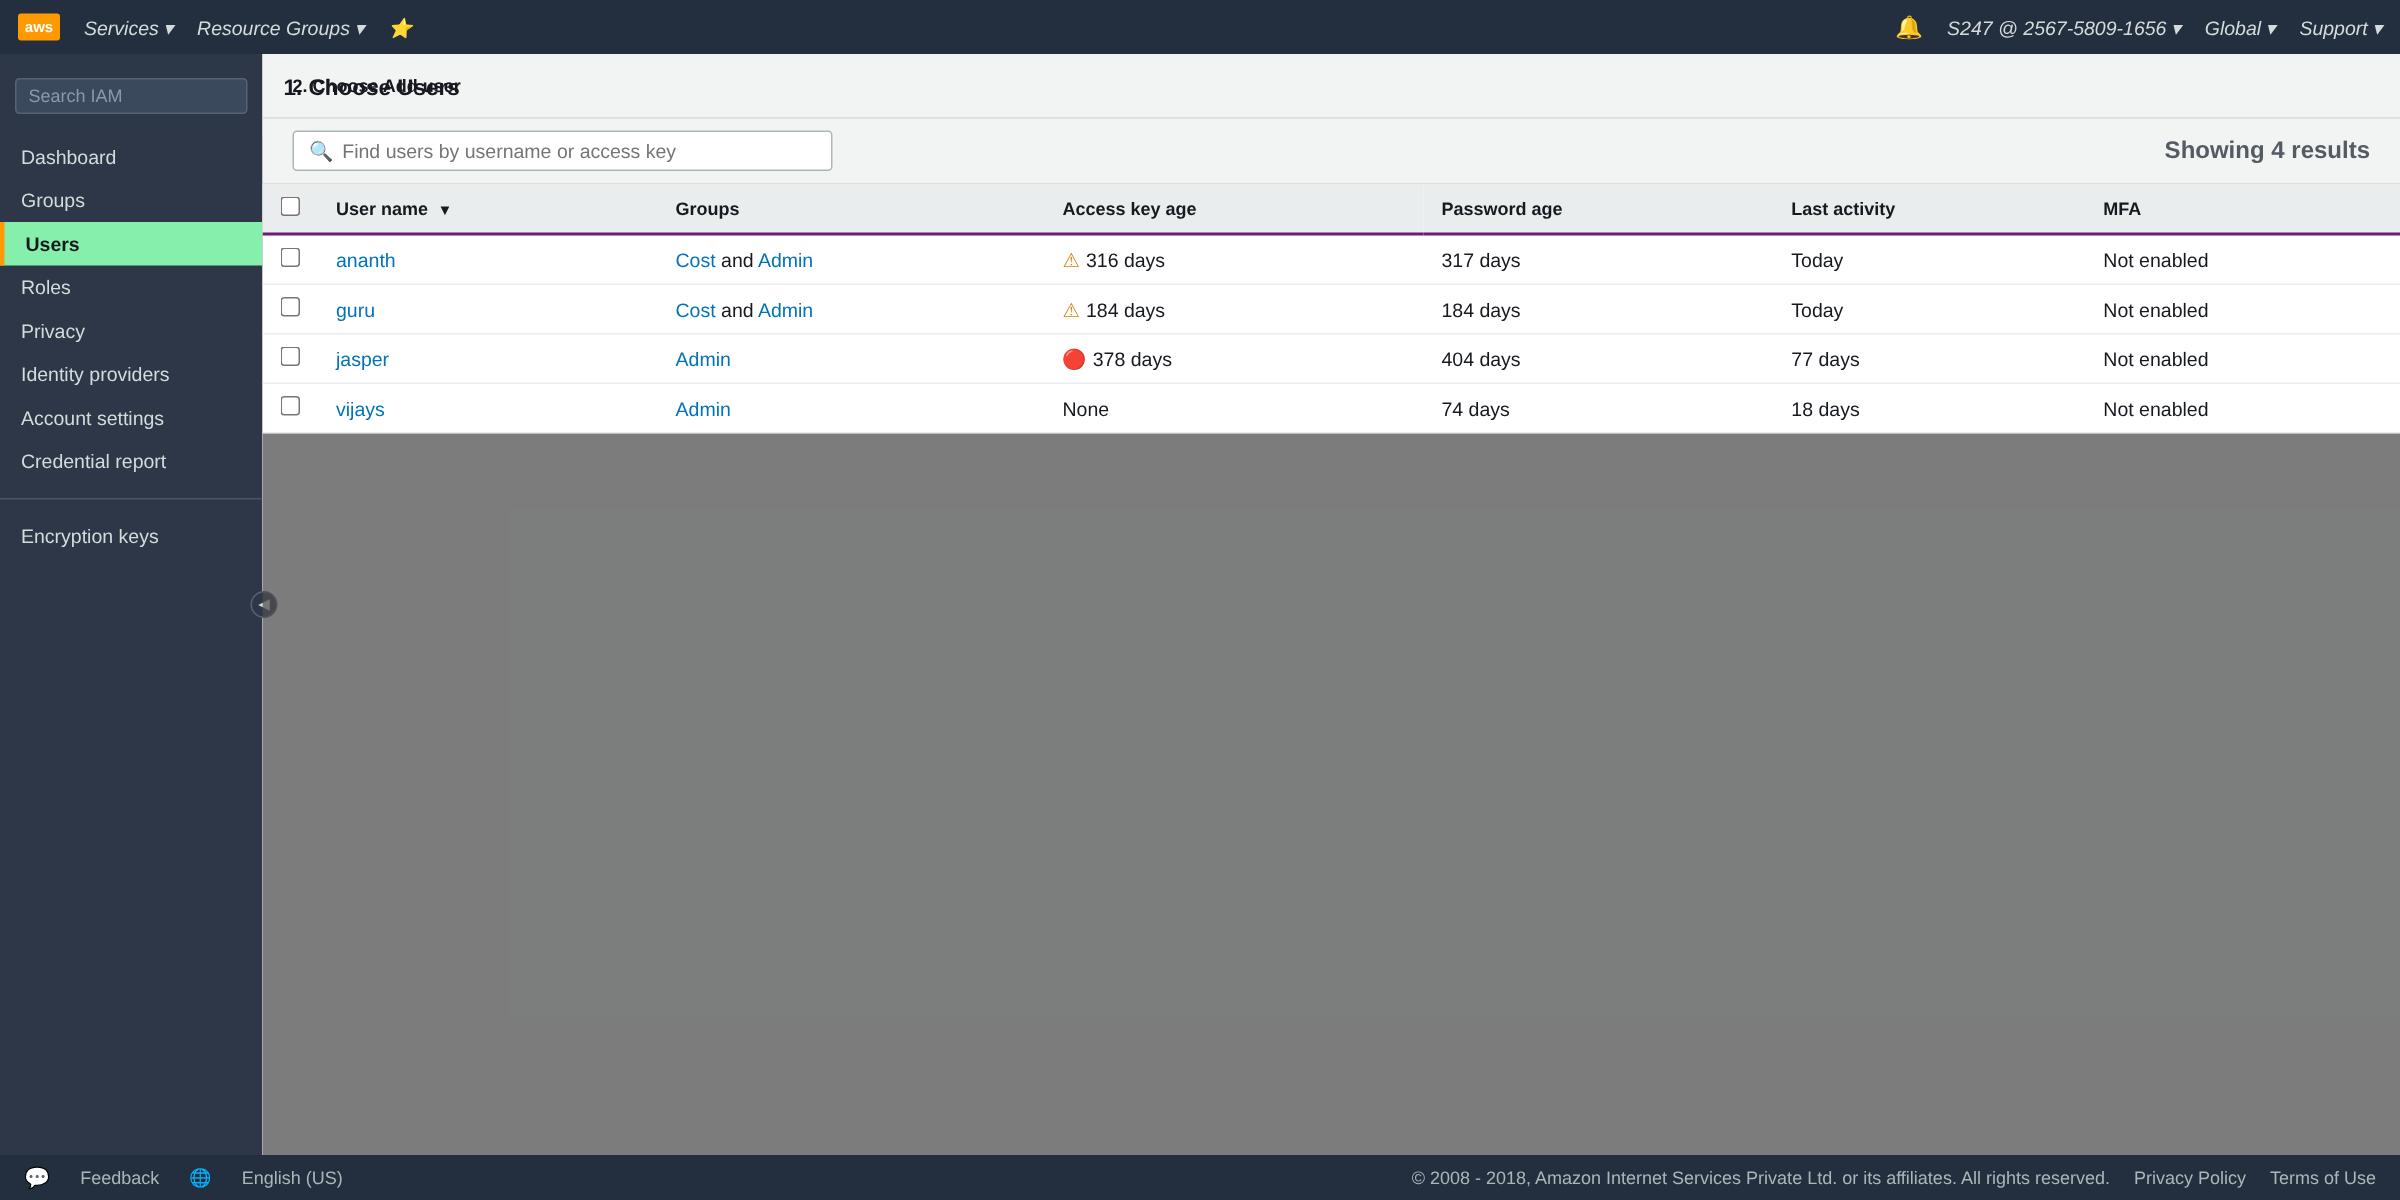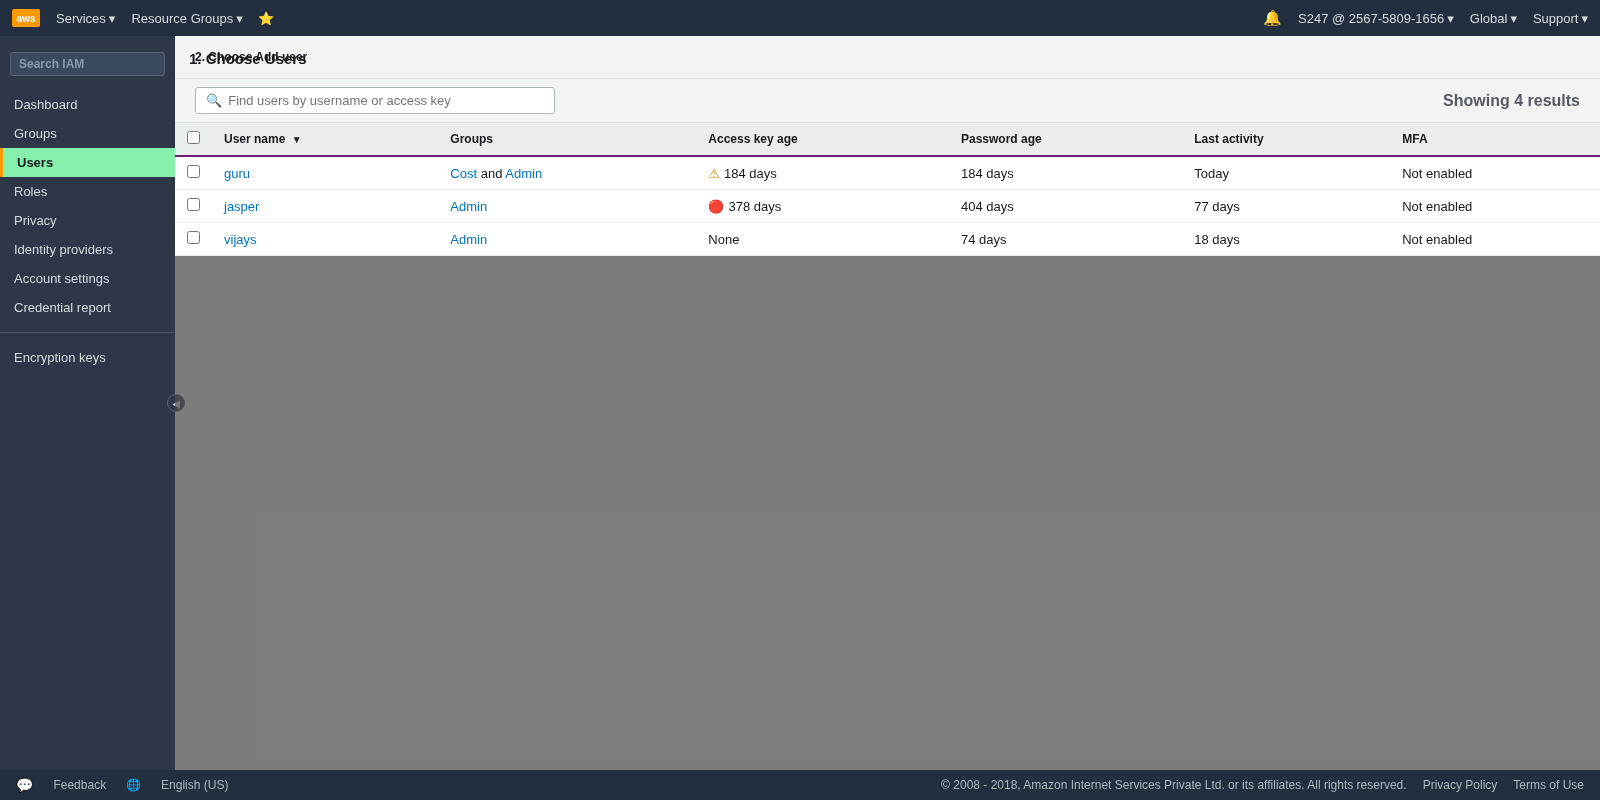--- a/index.html
+++ b/index.html
@@ -19,21 +19,21 @@
     }
     .aws-logo {
       display: flex; align-items: center; gap: 4px;
     }
     .aws-logo-box {
       background: #ff9900; width: 28px; height: 18px; border-radius: 2px;
       display: flex; align-items: center; justify-content: center;
       font-size: 9px; font-weight: bold; color: #232f3e;
     }
     .nav-item {
-      color: #d5dbdb; font-size: 13px; cursor: pointer; display: flex; align-items: center; gap: 3px;
+      color: #d5dbdb; font-size: 13px; cursor: pointer; display: flex; align-items: center; gap: 3px; font-style: italic;
     }
     .nav-right { margin-left: auto; display: flex; align-items: center; gap: 16px; }
     .bell-icon { font-size: 15px; }
 
     
     .app-body {
       display: flex;
       height: calc(800px - 36px - 30px);
     }
 
@@ -51,21 +51,20 @@
     }
     .search-iam-input {
       width: 100%;
       background: #3a4a5c;
       border: 1px solid #576375;
       border-radius: 3px;
       color: #d5dbdb;
       padding: 4px 8px;
       font-size: 12px;
       outline: none;
-      font-weight: bold;
     }
     .search-iam-input::placeholder { color: #8899aa; }
     .sidebar-nav { margin-top: 6px; }
     .sidebar-item {
       padding: 7px 14px;
       cursor: pointer;
       color: #d5dbdb;
       font-size: 13px;
     }
     .sidebar-item.active {
@@ -330,20 +329,29 @@
               </th>
               <th>Groups</th>
               <th>Access key age</th>
               <th>Password age</th>
               <th>Last activity</th>
               <th>MFA</th>
             </tr>
           </thead>
           <tbody id="users-tbody">
 
+          <tr>
+                <td><input type="checkbox" style=""></td>
+                <td><span class="link-blue">ananth</span></td>
+                <td><span class="link-blue">Cost</span> and <span class="link-blue">Admin</span></td>
+                <td><span class="warn-icon">⚠</span>316 days</td>
+                <td>317 days</td>
+                <td>Today</td>
+                <td>Not enabled</td>
+              </tr>
               <tr>
                 <td><input type="checkbox" style=""></td>
                 <td><span class="link-blue">guru</span></td>
                 <td><span class="link-blue">Cost</span> and <span class="link-blue">Admin</span></td>
                 <td><span class="warn-icon">⚠</span>184 days</td>
                 <td>184 days</td>
                 <td>Today</td>
                 <td>Not enabled</td>
               </tr>
               <tr>

